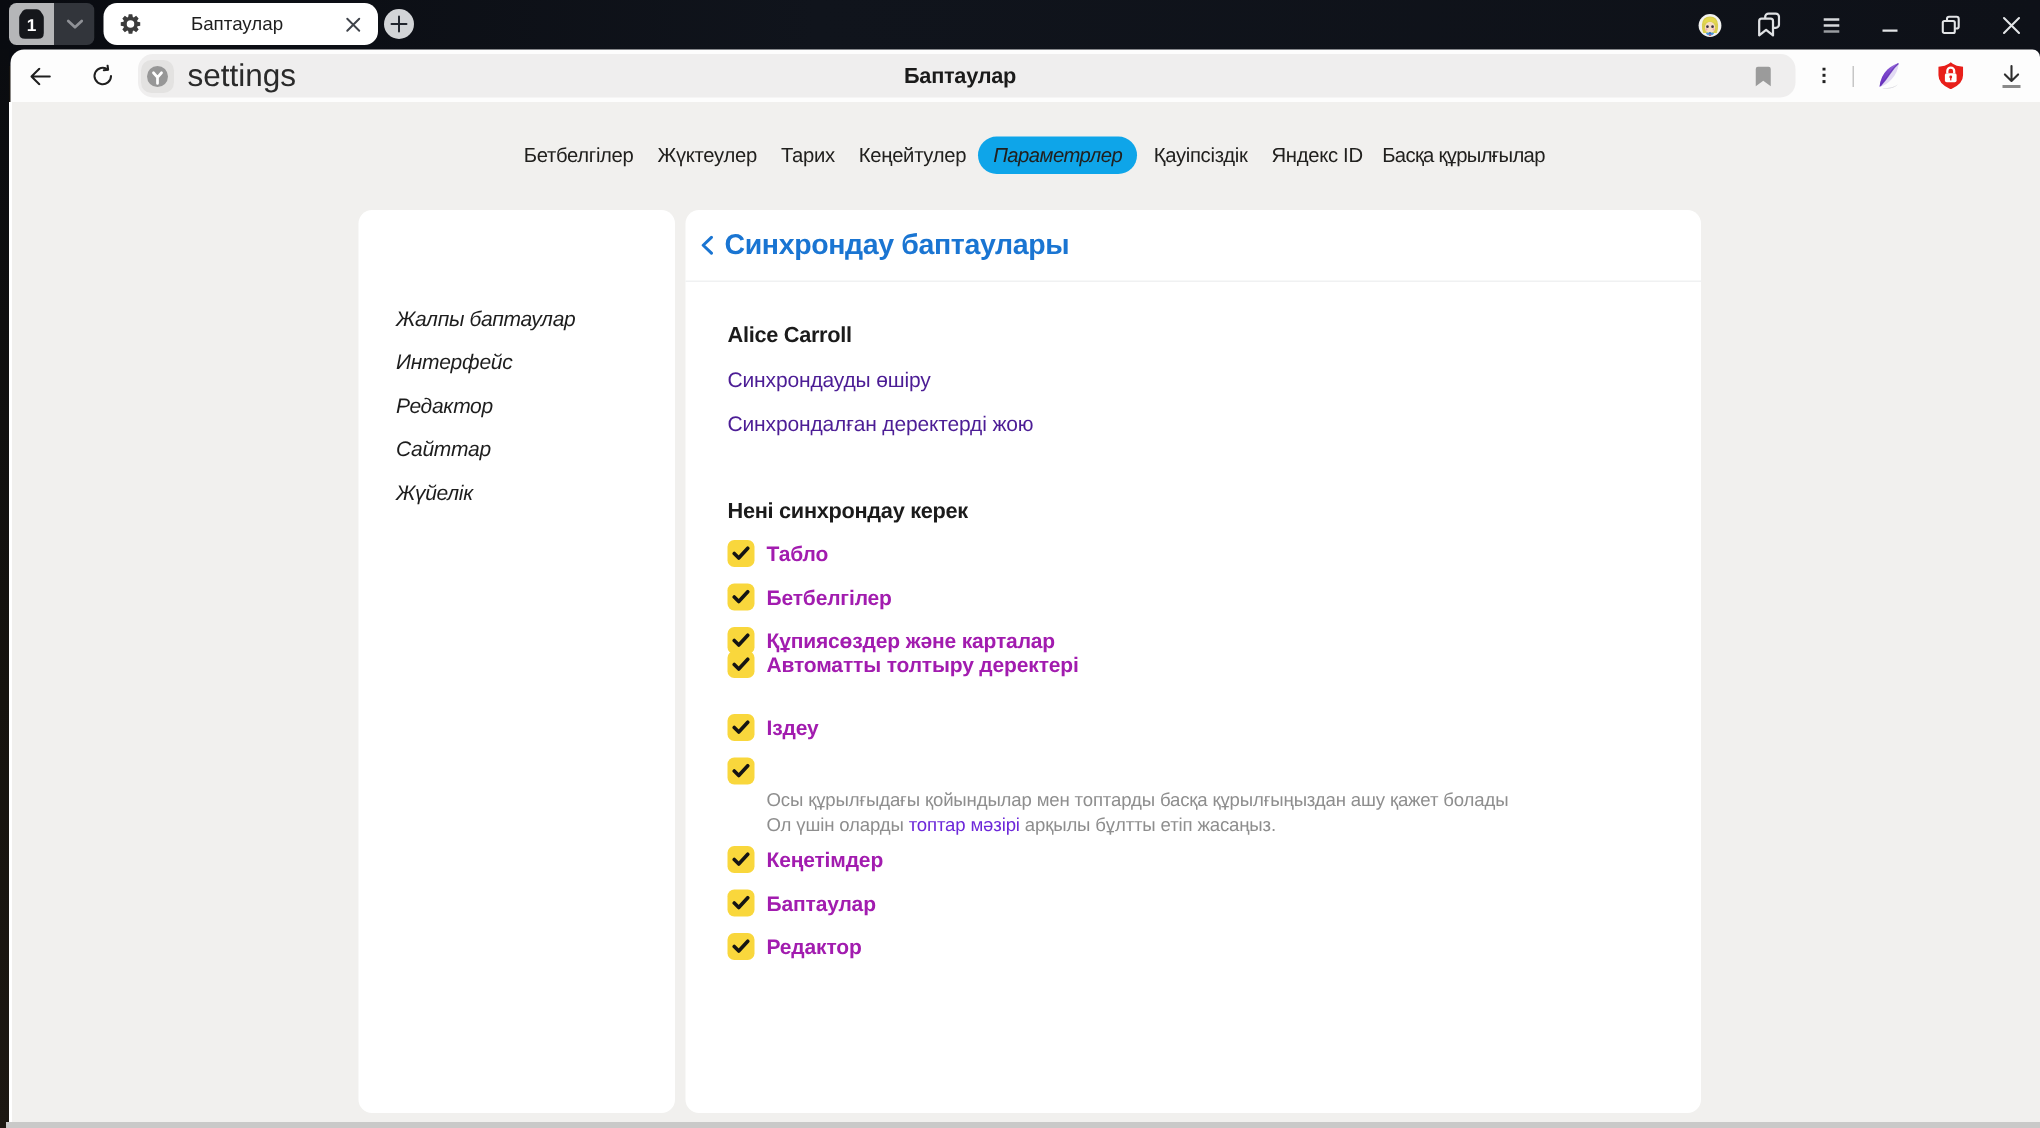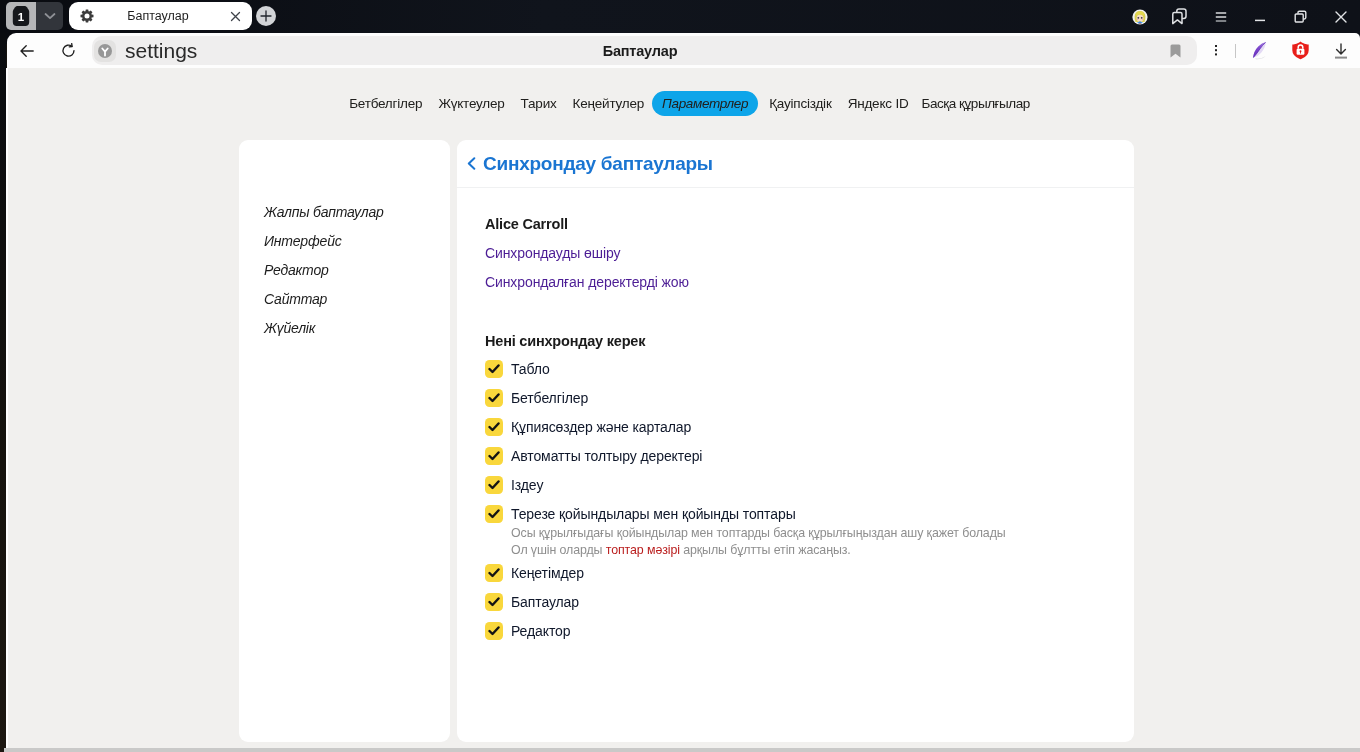--- a/index.html
+++ b/index.html
@@ -53,23 +53,23 @@
 
 
 .mhead { position:absolute; left:0; top:0; width:677px; height:48px; border-bottom:1px solid #f0f1f2; display:flex; align-items:center; }
 .mhead .chev { margin-left:10px; }
 .mhead .htext { margin-left:7px; font-size:19px; letter-spacing:-0.25px; color:#1a75d2;font-weight:bold; }
 .content { position:absolute; left:28px; top:48px; width:620px; }
 .bold15 { font-size:14.5px; letter-spacing:-0.2px; font-weight:bold; color:#1b1b1b; }
 .link { font-size:14px; letter-spacing:-0.1px; color:#4c1d95; }
 .row { position:absolute; left:0; height:29px; display:flex; align-items:center; }
 .cb { width:18px; height:18px; background:#f9d73c; border-radius:4.5px; margin-right:8px; display:flex; align-items:center; justify-content:center; }
-.cblabel { font-size:14px; letter-spacing:-0.1px; color:#0f172a; }
+.cblabel { font-size:14px; letter-spacing:-0.1px; color:#a21caf;font-weight:bold; }
 .subtext { position:absolute; left:26px; font-size:12.4px; letter-spacing:-0.1px; color:#8e8e8e; line-height:17px; }
-.subtext .slink { color:#b91c1c; }
+.subtext .slink { color:#6d28d9; }
 </style>
 </head>
 <body>
 <div class="tabbar">
   <div class="tabcounter">
     <div class="tc-left">
       <svg width="18" height="22" viewBox="0 0 18 22">
         <path d="M5.5 1.1 L12.5 1.1 Q14 1.1 14.9 2.3 L16.6 4.8 Q17.2 5.7 17.2 6.8 L17.2 17 Q17.2 20.9 13.3 20.9 L4.7 20.9 Q0.8 20.9 0.8 17 L0.8 6.8 Q0.8 5.7 1.4 4.8 L3.1 2.3 Q4 1.1 5.5 1.1 Z" fill="#15171b"></path>
         <text x="9" y="15.6" font-size="11.5" font-weight="bold" fill="#fff" text-anchor="middle" font-family="Liberation Sans">1</text>
       </svg>
@@ -265,21 +265,21 @@
           <span class="cblabel">Бетбелгілер</span>
         </div>
       <div class="row" style="top:224px">
           <span class="cb">
             <svg width="12" height="10" viewBox="0 0 12 10">
               <path d="M1.5 5 L4.5 8 L10.5 1.5" fill="none" stroke="#141414" stroke-width="2.4" stroke-linecap="round" stroke-linejoin="round"></path>
             </svg>
           </span>
           <span class="cblabel">Құпиясөздер және карталар</span>
         </div>
-      <div class="row" style="top:253px">
+      <div class="row" style="top:240px">
           <span class="cb">
             <svg width="12" height="10" viewBox="0 0 12 10">
               <path d="M1.5 5 L4.5 8 L10.5 1.5" fill="none" stroke="#141414" stroke-width="2.4" stroke-linecap="round" stroke-linejoin="round"></path>
             </svg>
           </span>
           <span class="cblabel">Автоматты толтыру деректері</span>
         </div>
       <div class="row" style="top:282px">
           <span class="cb">
             <svg width="12" height="10" viewBox="0 0 12 10">
@@ -287,21 +287,20 @@
             </svg>
           </span>
           <span class="cblabel">Іздеу</span>
         </div>
       <div class="row" style="top:311px">
           <span class="cb">
             <svg width="12" height="10" viewBox="0 0 12 10">
               <path d="M1.5 5 L4.5 8 L10.5 1.5" fill="none" stroke="#141414" stroke-width="2.4" stroke-linecap="round" stroke-linejoin="round"></path>
             </svg>
           </span>
-          <span class="cblabel">Терезе қойындылары мен қойынды топтары</span>
         </div>
       <div class="subtext" style="top:337px">Осы құрылғыдағы қойындылар мен топтарды басқа құрылғыңыздан ашу қажет болады<br>Ол үшін оларды <span class="slink">топтар мәзірі</span> арқылы бұлтты етіп жасаңыз.</div>
       <div class="row" style="top:370px">
           <span class="cb">
             <svg width="12" height="10" viewBox="0 0 12 10">
               <path d="M1.5 5 L4.5 8 L10.5 1.5" fill="none" stroke="#141414" stroke-width="2.4" stroke-linecap="round" stroke-linejoin="round"></path>
             </svg>
           </span>
           <span class="cblabel">Кеңетімдер</span>
         </div>

